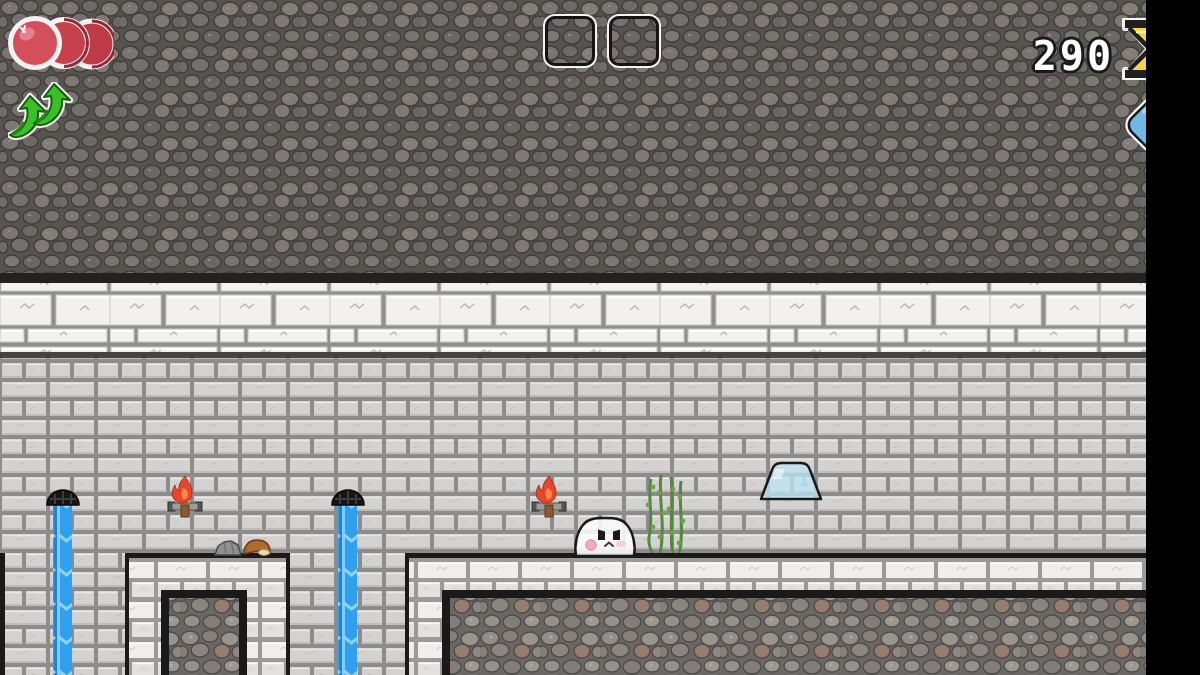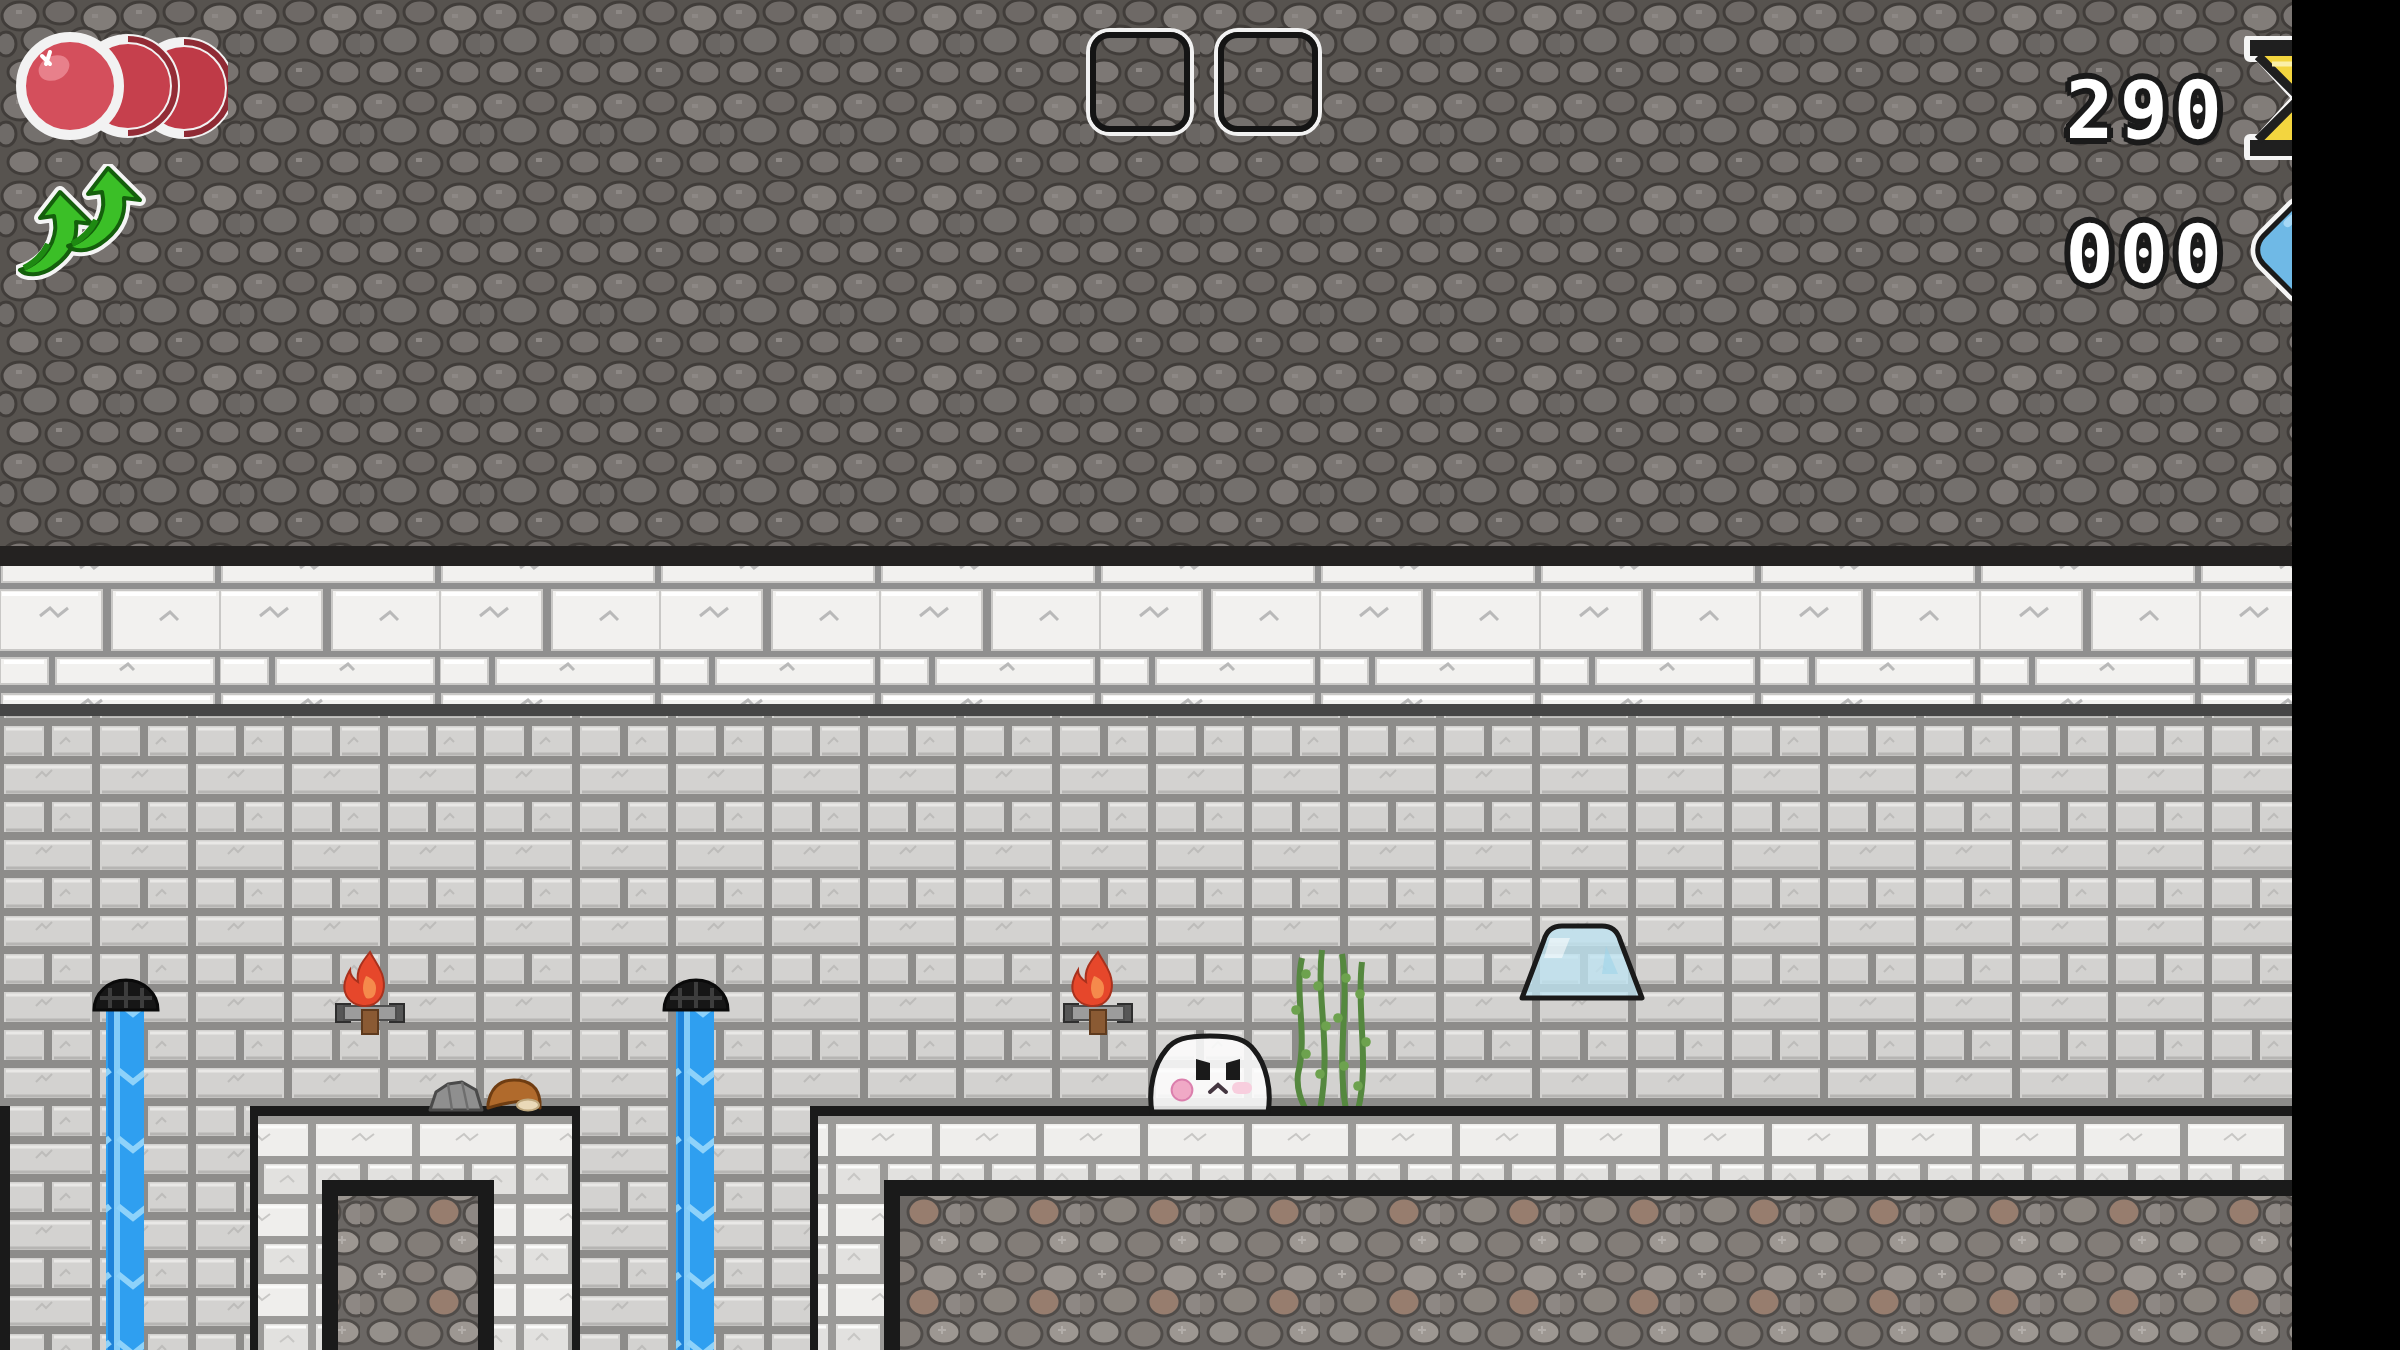--- a/index.html
+++ b/index.html
@@ -304,21 +304,20 @@
         <polygon points="28,30 8,52 48,52"></polygon>
       </g>
       <polygon points="8,10 48,10 28,33" fill="#f3d53f"></polygon>
       <polygon points="28,29 7,52 49,52" fill="#f3d53f"></polygon>
       <rect x="3" y="2" width="50" height="8" fill="#1f1f1f"></rect>
       <rect x="3" y="52" width="50" height="8" fill="#1f1f1f"></rect>
       <path d="M7 10 L49 52 M49 10 L7 52" stroke="#1f1f1f" stroke-width="4.5"></path>
       <path d="M14 14 L24 14" stroke="#fbf0a8" stroke-width="2.5"></path>
     </svg>
 
-    <div class="counter gem-counter">000</div>
 
     <svg style="left:1124px;top:96px;" width="58" height="58" viewBox="0 0 58 58">
       <g transform="rotate(45 29 29)">
         <rect x="9" y="9" width="40" height="40" rx="10" fill="none" stroke="#f5f5f5" stroke-width="7"></rect>
         <rect x="9" y="9" width="40" height="40" rx="10" fill="#6fb9e6" stroke="#1a1a1a" stroke-width="2.5"></rect>
         <path d="M13 26 C13 17 17 13 26 13" fill="none" stroke="#a5d7f5" stroke-width="4" stroke-linecap="round"></path>
       </g>
     </svg>
   </div>
 </div>

